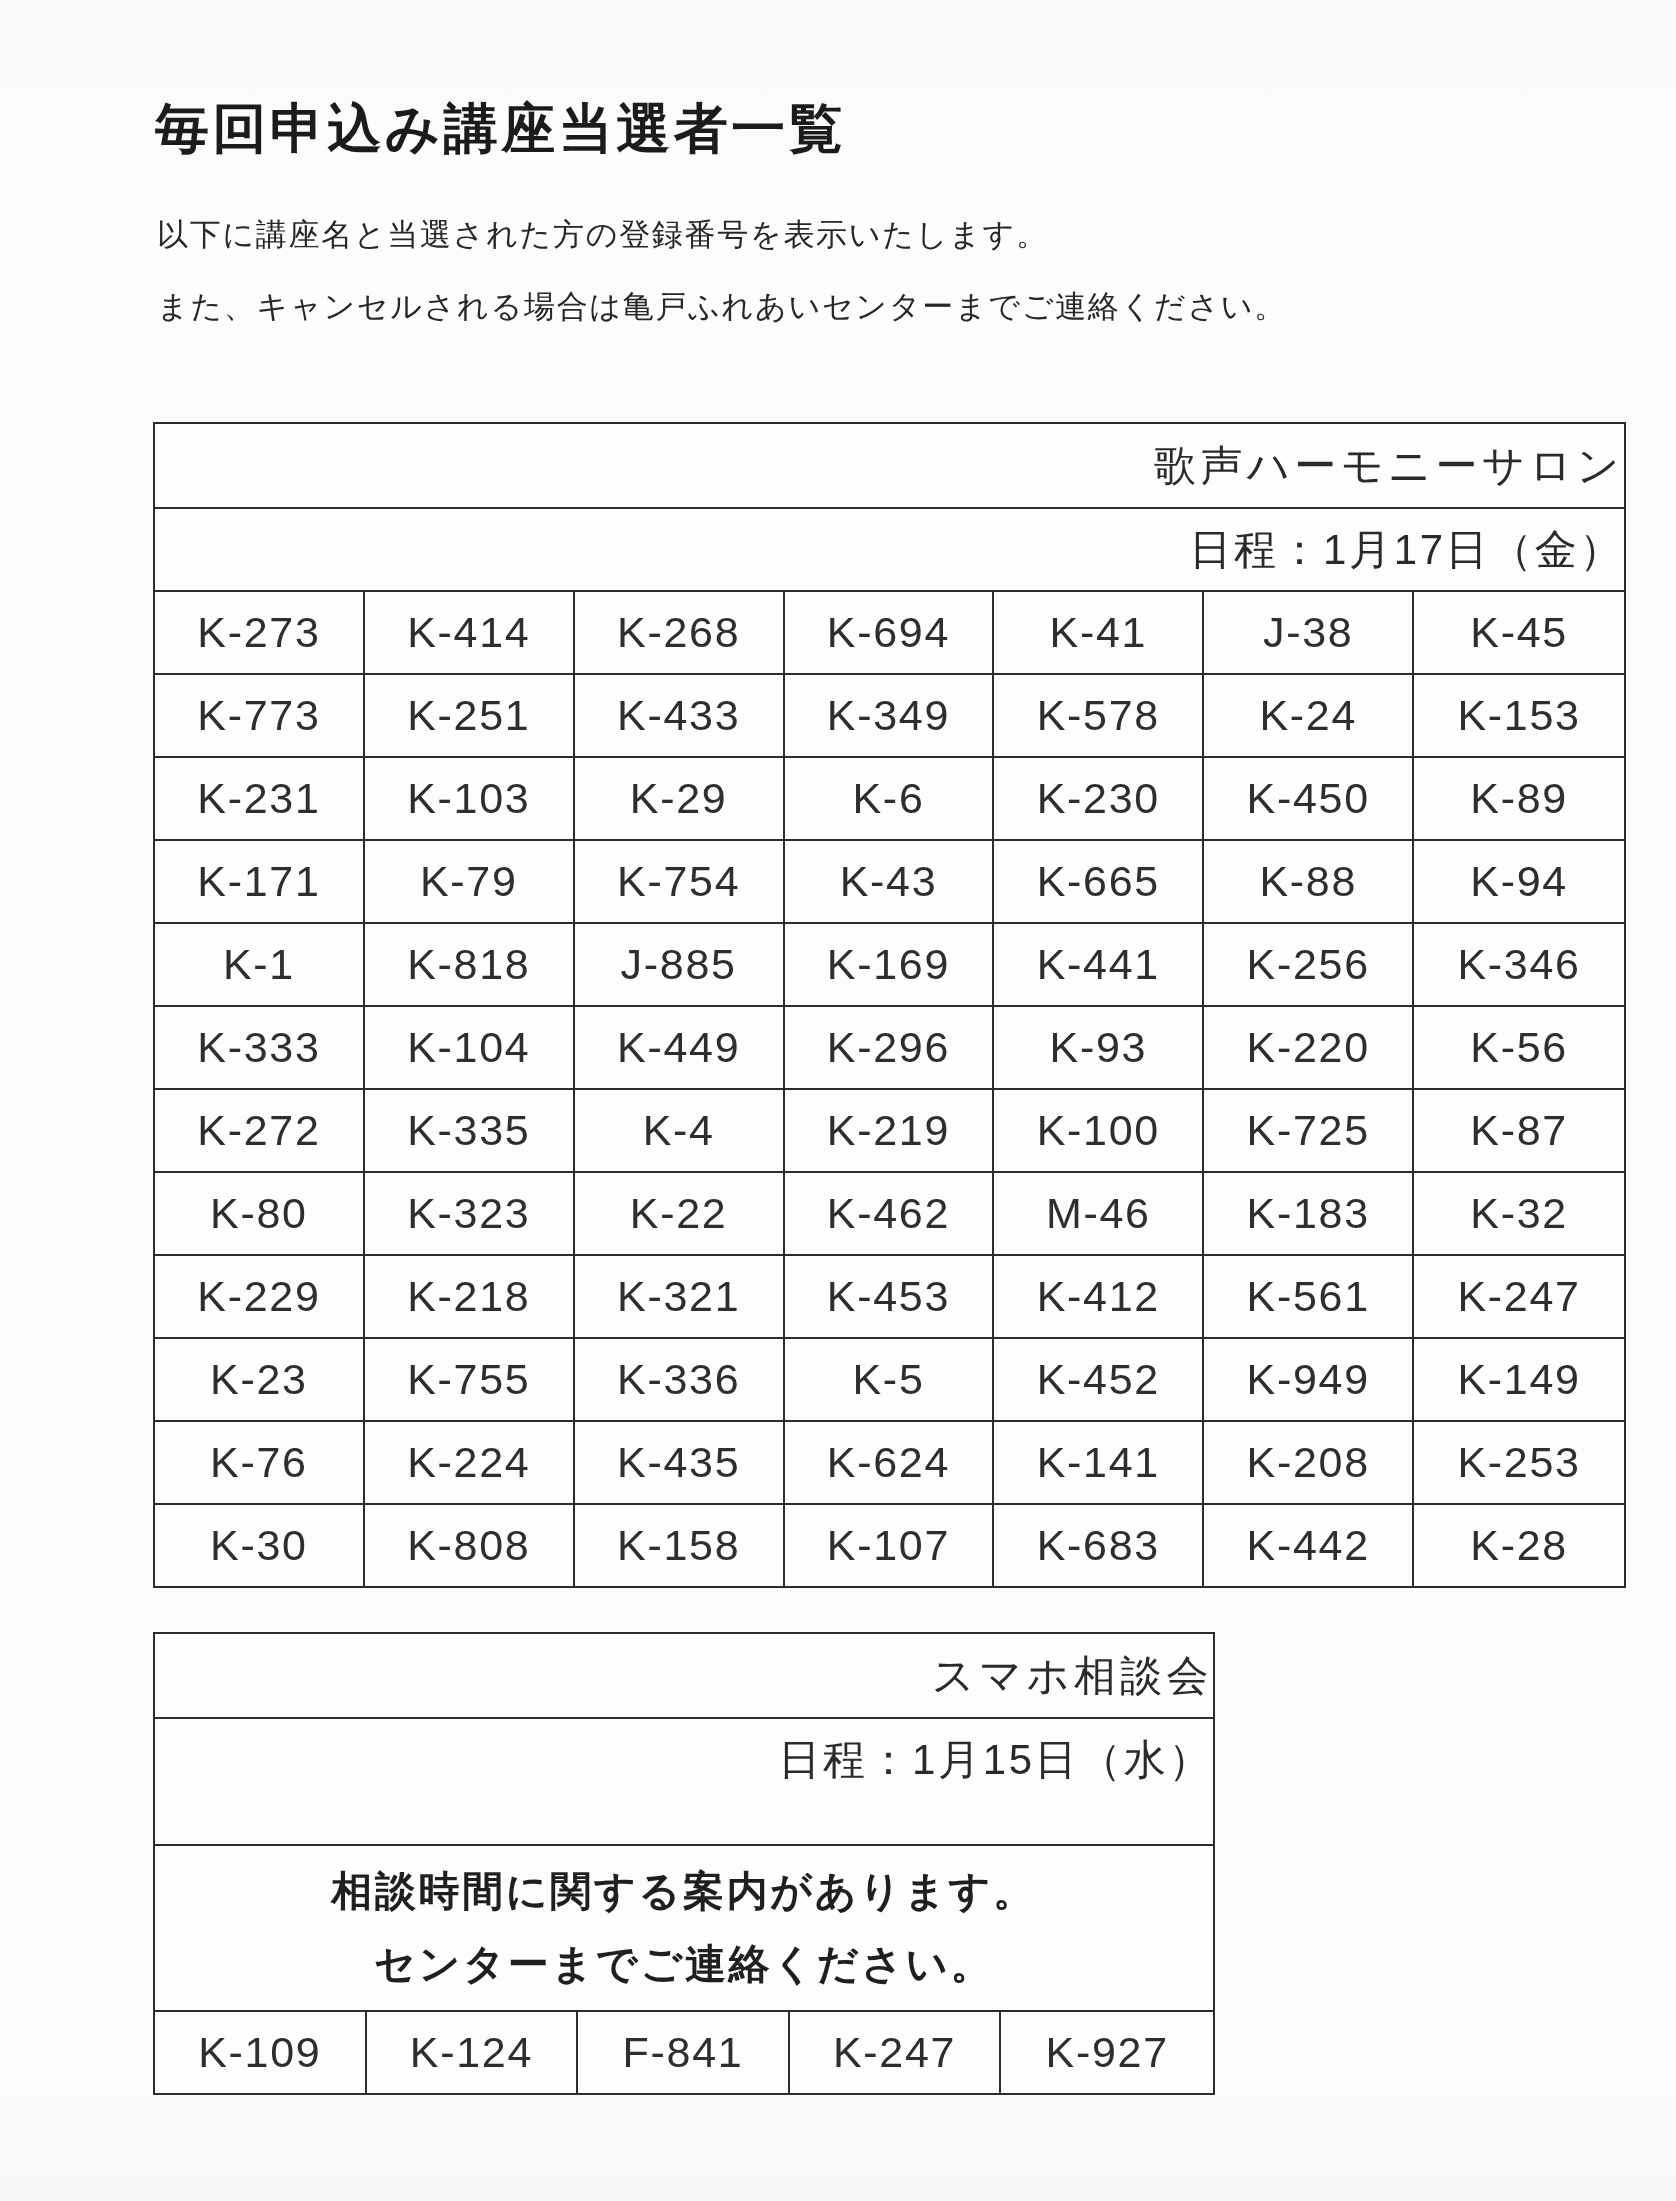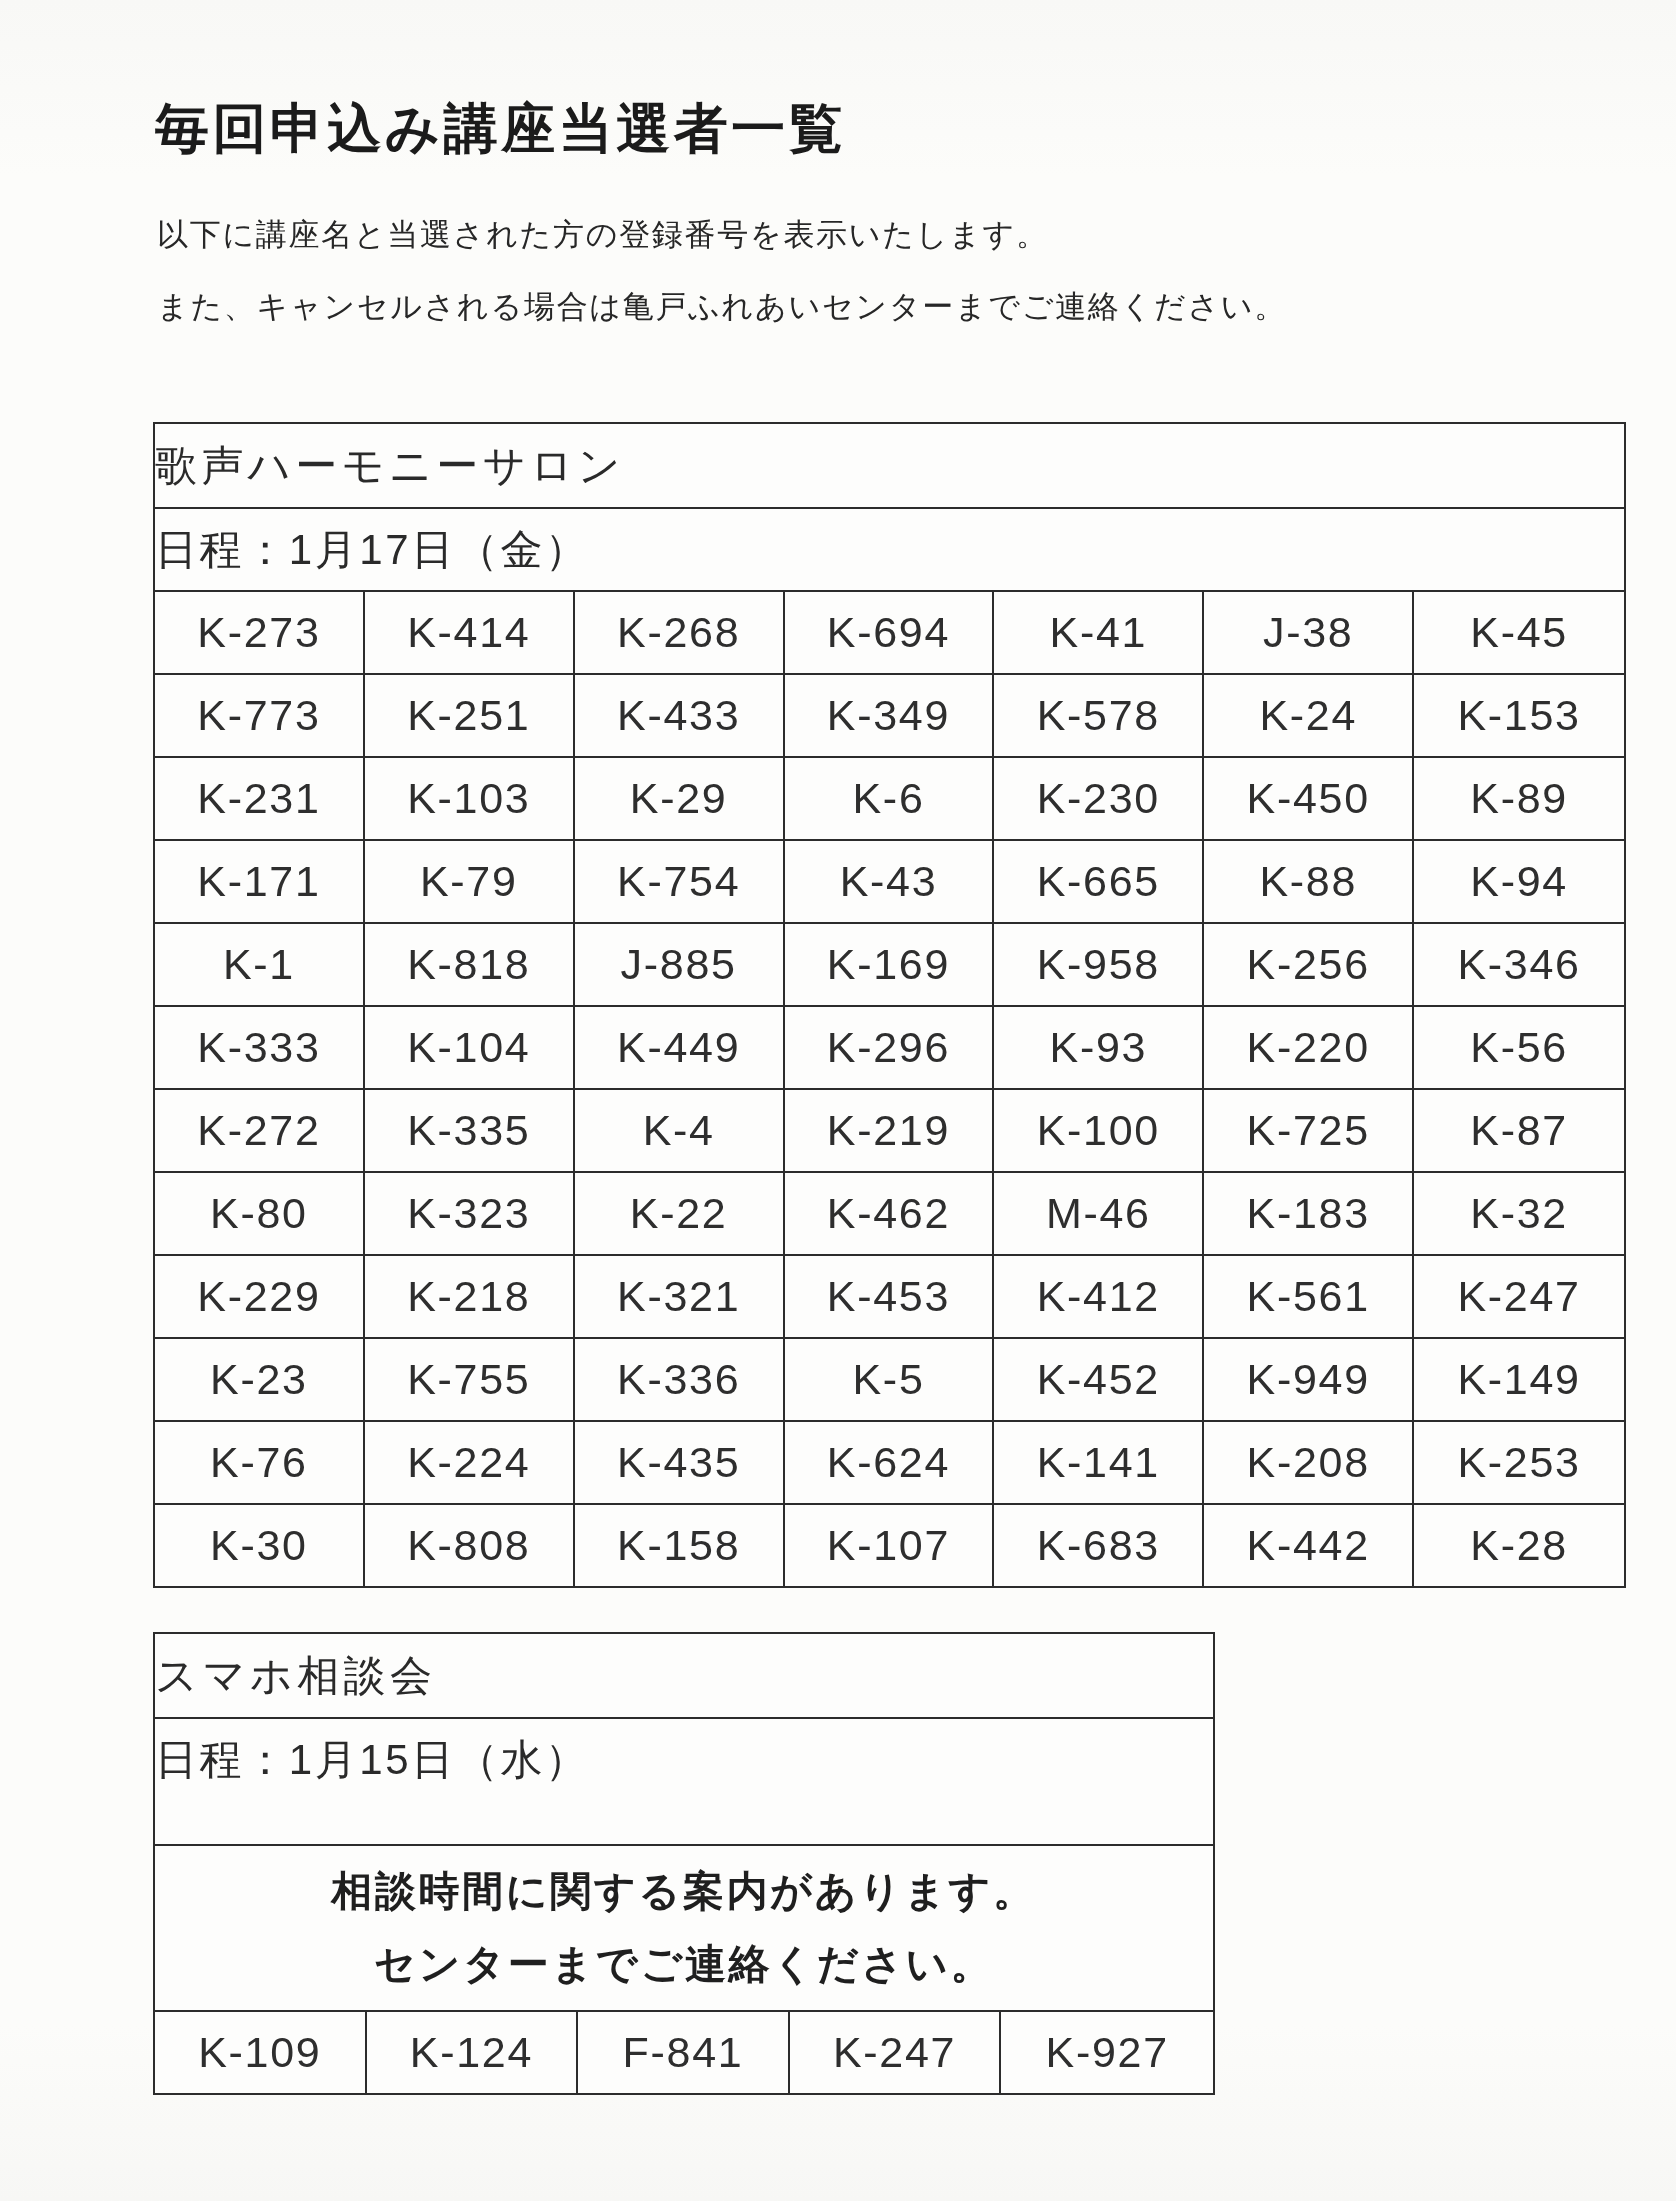--- a/index.html
+++ b/index.html
@@ -26,21 +26,21 @@
     color:#272727;
   }
   .tbl{
     border:2.6px solid var(--line);
     background:#fdfdfc;
   }
   .tbl-utagoe{ margin:79px 0 0 153px; width:1473px; }
   .tbl-sumaho{ margin:44px 0 0 153px; width:1062px; }
   .trow{
     height:83px;
-    display:flex; align-items:center; justify-content:flex-start;
+    display:flex; align-items:center; justify-content:flex-end;
     font-size:42px; letter-spacing:4.4px; color:#2a2a2a;
   }
   .trow + .trow, .notice-row, .grid{ border-top:2.6px solid var(--line); }
   .schedule-row{ letter-spacing:2.6px; }
   .notice-row{
     height:166px;
     display:flex; flex-direction:column; align-items:center; justify-content:center;
     font-size:41px; line-height:73px; font-weight:700; letter-spacing:2.6px; color:#1f1f1f;margin-top:44px;
   }
   .grid{ display:grid; }
@@ -103,21 +103,21 @@
       <div class="cell">K-79</div>
       <div class="cell">K-754</div>
       <div class="cell">K-43</div>
       <div class="cell">K-665</div>
       <div class="cell">K-88</div>
       <div class="cell">K-94</div>
       <div class="cell">K-1</div>
       <div class="cell">K-818</div>
       <div class="cell">J-885</div>
       <div class="cell">K-169</div>
-      <div class="cell">K-958</div>
+      <div class="cell">K-441</div>
       <div class="cell">K-256</div>
       <div class="cell">K-346</div>
       <div class="cell">K-333</div>
       <div class="cell">K-104</div>
       <div class="cell">K-449</div>
       <div class="cell">K-296</div>
       <div class="cell">K-93</div>
       <div class="cell">K-220</div>
       <div class="cell">K-56</div>
       <div class="cell">K-272</div>

